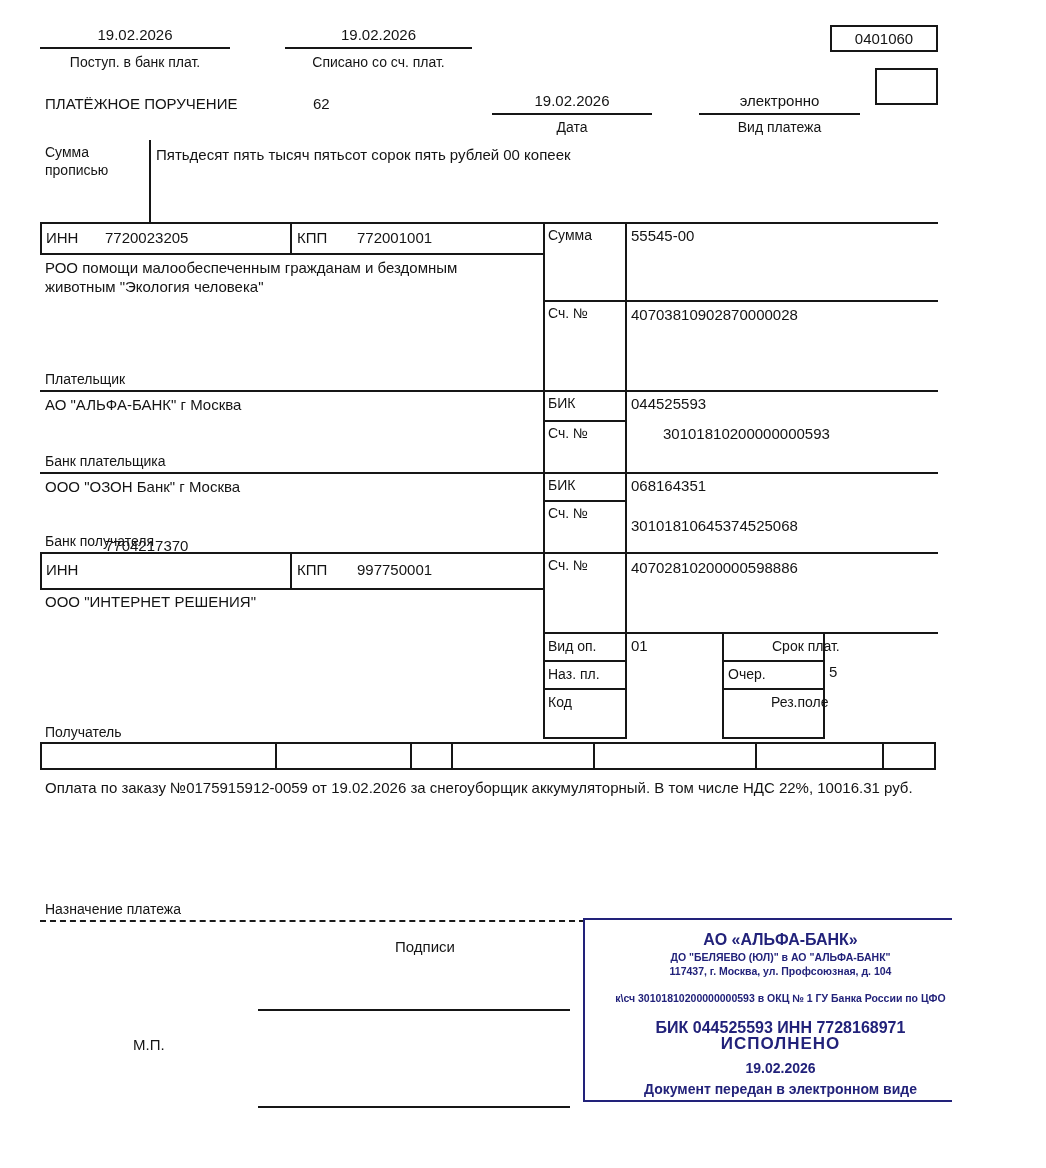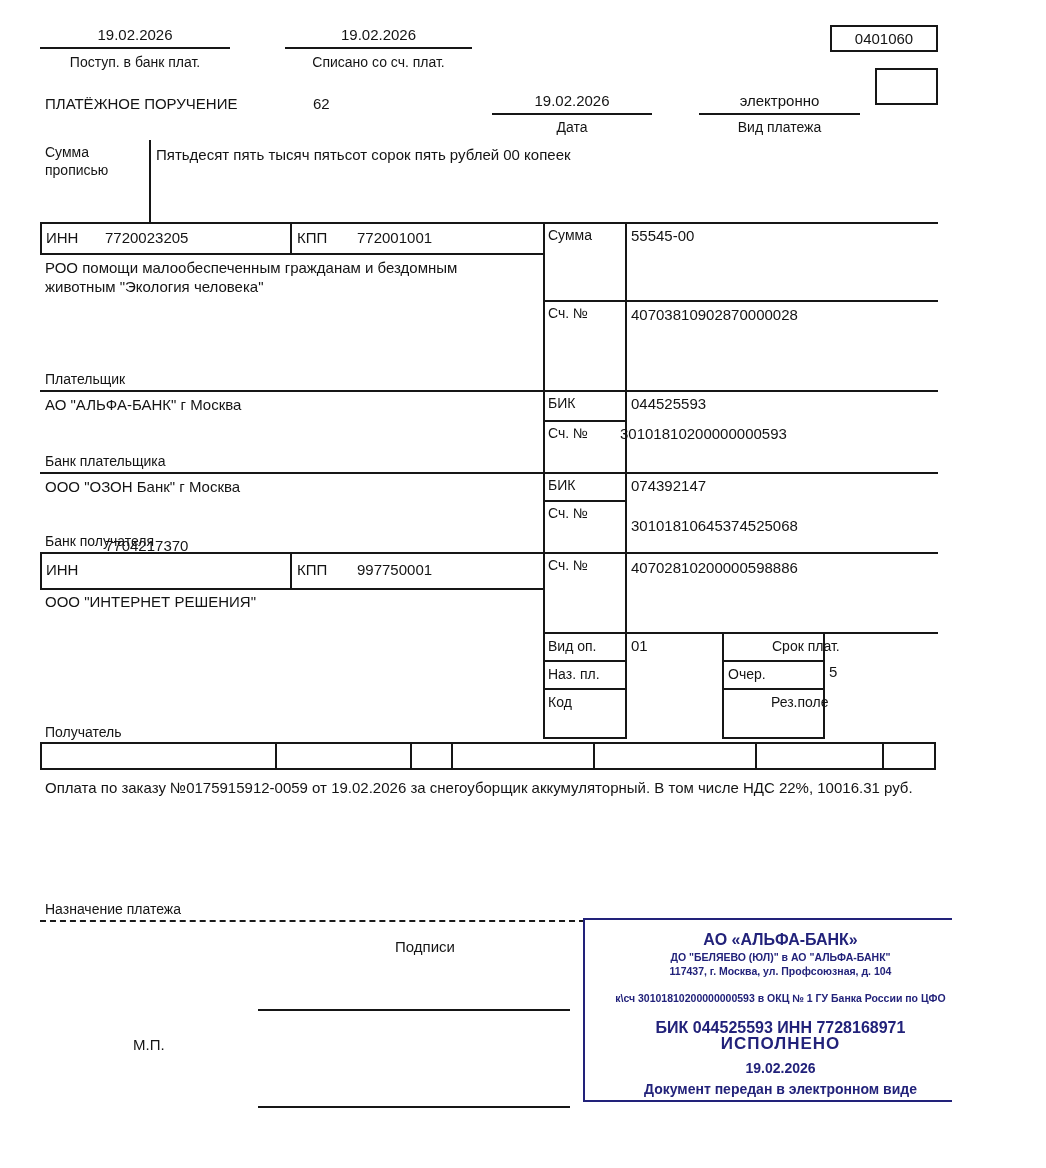--- a/index.html
+++ b/index.html
@@ -95,26 +95,26 @@
 
   <div class="t wrap" style="left:45px; top:259px; width:470px;">РОО помощи малообеспеченным гражданам и бездомным животным "Экология человека"</div>
   <div class="t sm" style="left:548px; top:305px;">Сч. №</div>
   <div class="t" style="left:631px; top:306px;">40703810902870000028</div>
   <div class="t sm" style="left:45px; top:371px;">Плательщик</div>
 
   <div class="t" style="left:45px; top:396px;">АО "АЛЬФА-БАНК" г Москва</div>
   <div class="t sm" style="left:548px; top:395px;">БИК</div>
   <div class="t" style="left:631px; top:395px;">044525593</div>
   <div class="t sm" style="left:548px; top:425px;">Сч. №</div>
-  <div class="t" style="left:620px; top:425px;">30101810200000000593</div>
+  <div class="t" style="left:663px; top:425px;">30101810200000000593</div>
   <div class="t sm" style="left:45px; top:453px;">Банк плательщика</div>
 
   <div class="t" style="left:45px; top:478px;">ООО "ОЗОН Банк" г Москва</div>
   <div class="t sm" style="left:548px; top:477px;">БИК</div>
-  <div class="t" style="left:631px; top:477px;">074392147</div>
+  <div class="t" style="left:631px; top:477px;">068164351</div>
   <div class="t sm" style="left:548px; top:505px;">Сч. №</div>
   <div class="t" style="left:631px; top:505px;margin-top:12px;">30101810645374525068</div>
   <div class="t sm" style="left:45px; top:533px;">Банк получателя</div>
 
   <div class="t" style="left:46px;  top:561px;">ИНН</div>
   <div class="t" style="left:105px; top:537px;">7704217370</div>
   <div class="t" style="left:297px; top:561px;">КПП</div>
   <div class="t" style="left:357px; top:561px;">997750001</div>
   <div class="t sm" style="left:548px; top:557px;">Сч. №</div>
   <div class="t" style="left:631px; top:559px;">40702810200000598886</div>

